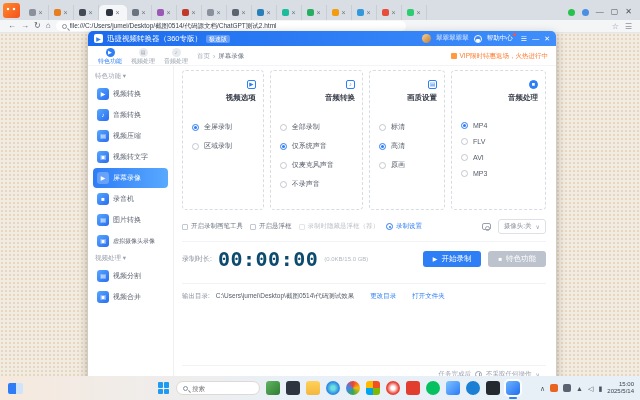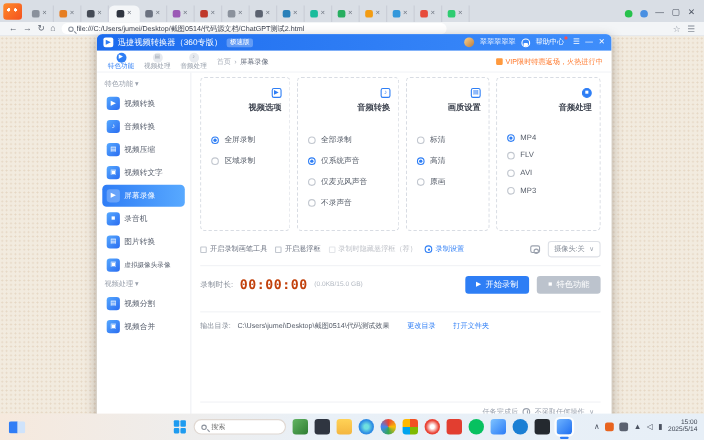--- a/index.html
+++ b/index.html
@@ -122,22 +122,22 @@
     border:1px solid #9aa1ad; border-radius:50%; }
   .cam-select { display:flex; align-items:center; gap:4px; border:1px solid #dde0e6;
     border-radius:3px; padding:2px 5px; }
   .cam-val { font-size:6.5px; color:#8a919c; white-space:nowrap; }
   .chev { font-size:6px; color:#9aa1ad; line-height:1; }
 
   .divider { border-top:1px solid #f1f2f5; margin:7px 0 0 0; }
 
   .record-row { display:flex; align-items:center; gap:6px; height:34px; flex:0 0 auto; }
   .dur-lab { font-size:7px; color:#8a919c; }
-  .time { font-family:"DejaVu Sans Mono","Liberation Mono",monospace; font-size:12px;
-    color:#c2410c; font-weight:bold; letter-spacing:.5px; }
+  .time { font-family:"DejaVu Sans Mono","Liberation Mono",monospace; font-size:20px;
+    color:#0c4a6e; font-weight:bold; letter-spacing:.5px; }
   .size { font-size:6px; color:#b3b9c2; }
   .btns { margin-left:auto; display:flex; gap:7px; }
   .btn { display:flex; align-items:center; gap:4px; border-radius:3px; padding:4px 10px;
     color:#fff; font-size:7.5px; line-height:1; }
   .btn-start { background:#2e7ef5; }
   .btn-stop { background:#bcc3cd; }
   .btn-glyph { font-size:6px; line-height:1; }
 
   .output-row { display:flex; align-items:center; gap:6px; height:24px; flex:0 0 auto; }
   .out-lab { font-size:6.5px; color:#8a919c; }

